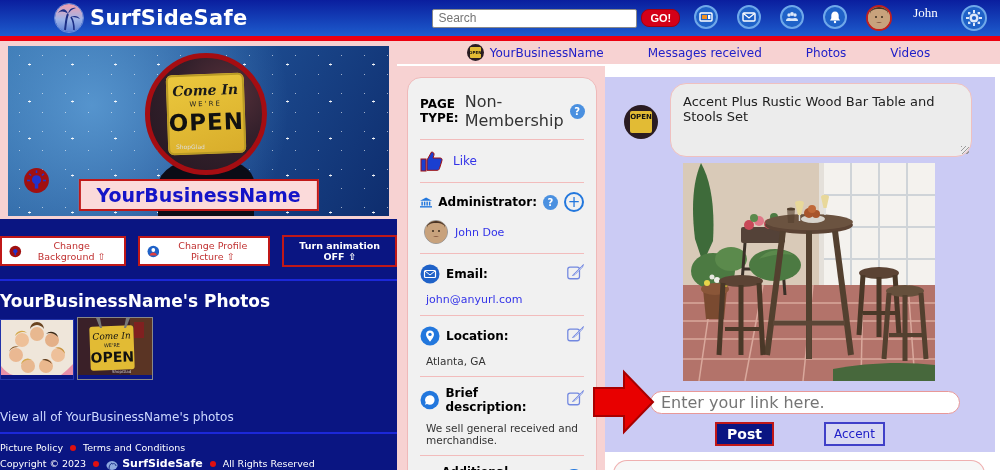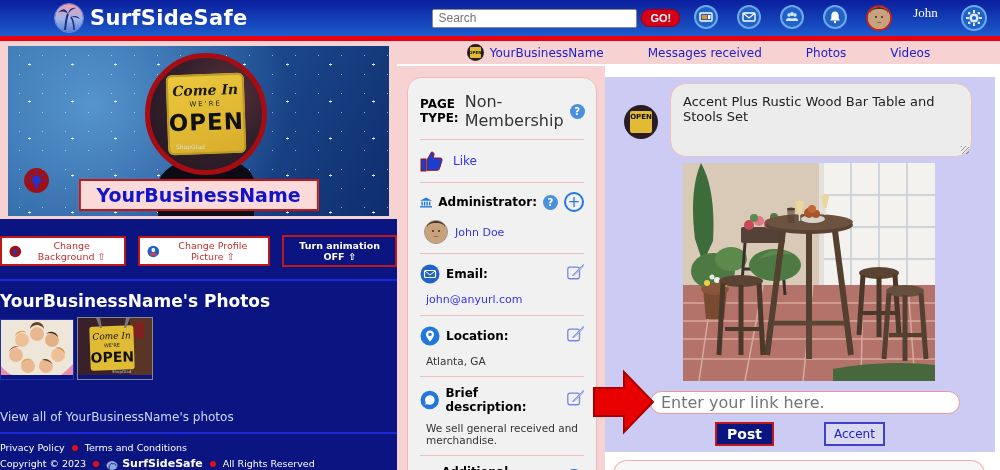--- a/index.html
+++ b/index.html
@@ -285,21 +285,21 @@
                   <text x="34" y="44" font-size="14" font-weight="800" text-anchor="middle" fill="#111">OPEN</text>
                 </g>
                 <path d="M22 10 18 0h4l2 10zM48 10 52 0h-4l-2 10z" fill="#777"></path>
                 <text x="34" y="55" font-size="4" fill="#ccc">ShopGlad</text>
               </svg>
           </span>
         </div>
         <div class="view-all">View all of YourBusinessName's photos</div>
         <div class="blue-divider2"></div>
         <div class="foot1">
-          <a href="#">Privacy Policy</a>
+          <a href="#">Picture Policy</a>
           <span class="red-dot"></span>
           <a href="#">Terms and Conditions</a>
         </div>
         <div class="foot2">
           <span class="ctext">Copyright © 2023</span>
           <span class="red-dot"></span>
           <span class="mini-logo">
             <svg width="12" height="12" viewBox="0 0 12 12">
                 <circle cx="6" cy="6" r="6" fill="#8fa8e0"></circle>
                 <path d="M6 2C4 3 3 5 3 8" stroke="#1c2f86" fill="none"></path>

